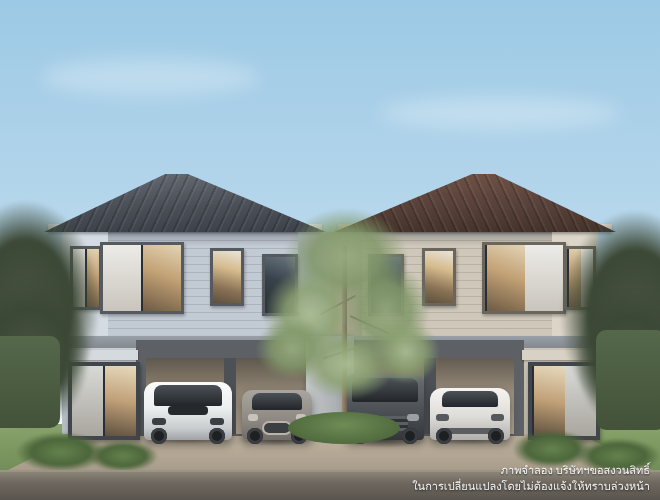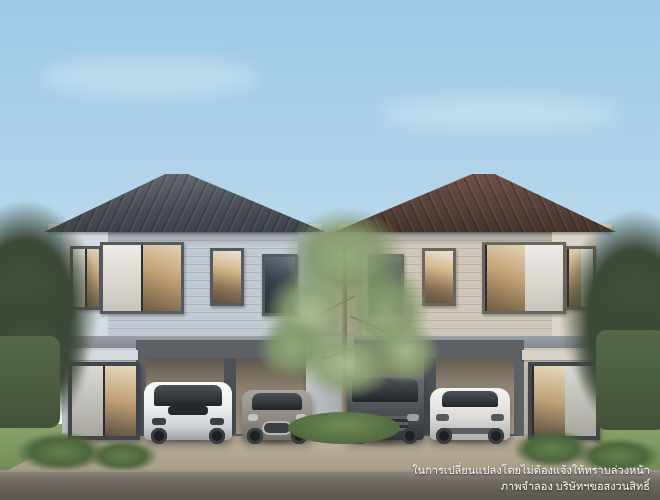--- a/index.html
+++ b/index.html
@@ -254,17 +254,17 @@
   </div>
 
   <div class="fshrub" style="left:16px;top:432px;width:90px;height:40px;"></div>
   <div class="fshrub" style="left:88px;top:440px;width:70px;height:32px;"></div>
   <div class="fshrub" style="left:512px;top:430px;width:80px;height:38px;"></div>
   <div class="fshrub" style="left:576px;top:438px;width:84px;height:36px;"></div>
 
   <div class="abs road"></div>
 
   <div class="disclaimer">
+    <div>ภาพจำลอง บริษัทฯขอสงวนสิทธิ์</div>
     <div>ในการเปลี่ยนแปลงโดยไม่ต้องแจ้งให้ทราบล่วงหน้า</div>
-    <div>ภาพจำลอง บริษัทฯขอสงวนสิทธิ์</div>
   </div>
 
 </div>
 
 </body></html>

